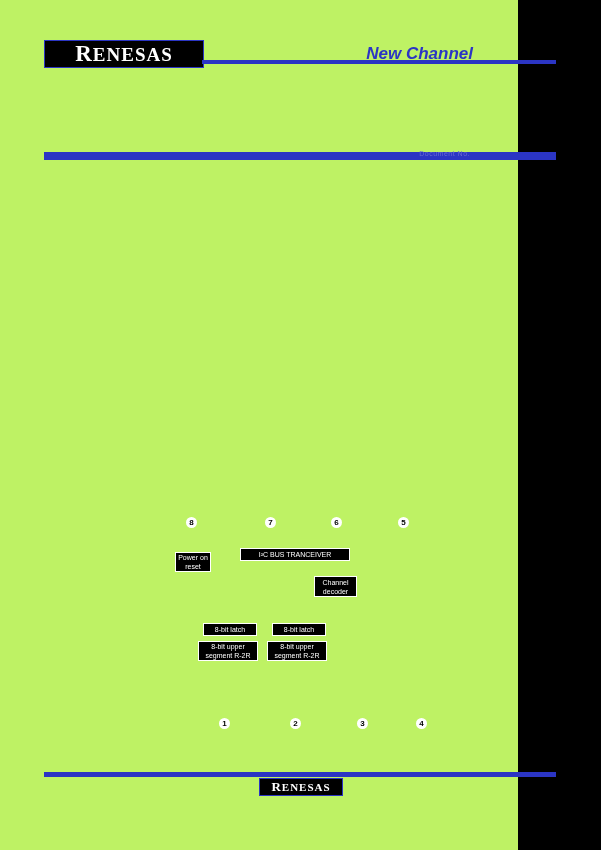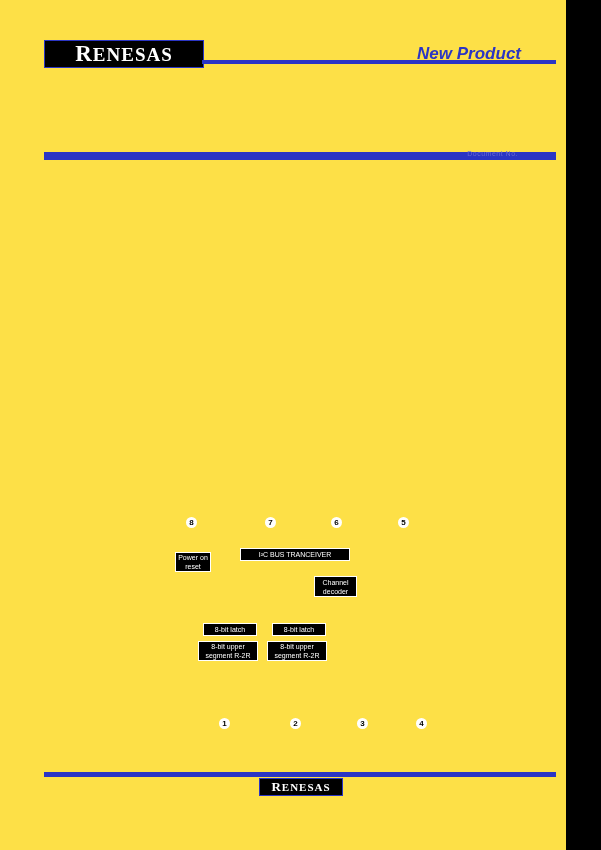--- a/index.html
+++ b/index.html
@@ -12,23 +12,23 @@
     height: 850px;
     position: relative;
     font-family: "Liberation Sans", sans-serif;
     overflow: hidden;
   }
 
   
   .page {
     position: absolute;
     left: 0; top: 0;
-    width: 566px;
+    width: 518px;
     height: 850px;
-    background: #fde047;
+    background: #bef264;
   }
 
   
   .logo-box {
     position: absolute;
     left: 44px;
     top: 40px;
     width: 158px;
     height: 26px;
     border: 1px solid #2b35c4;
@@ -147,21 +147,21 @@
 </style>
 </head>
 <body>
 
 <div class="page">
 
   <div class="logo-box">
     <span class="logo-text"><span class="r-first">R</span><span>ENESAS</span></span>
   </div>
   <div class="header-rule"></div>
-  <div class="new-product">New Product</div>
+  <div class="new-product">New Channel</div>
 
   <div class="band"></div>
   <div class="band-label">Document No.</div>
 
   <div class="diagram">
 
     <div class="circ" style="left:186px; top:517px;">8</div>
     <div class="circ" style="left:265px; top:517px;">7</div>
     <div class="circ" style="left:331px; top:517px;">6</div>
     <div class="circ" style="left:398px; top:517px;">5</div>

